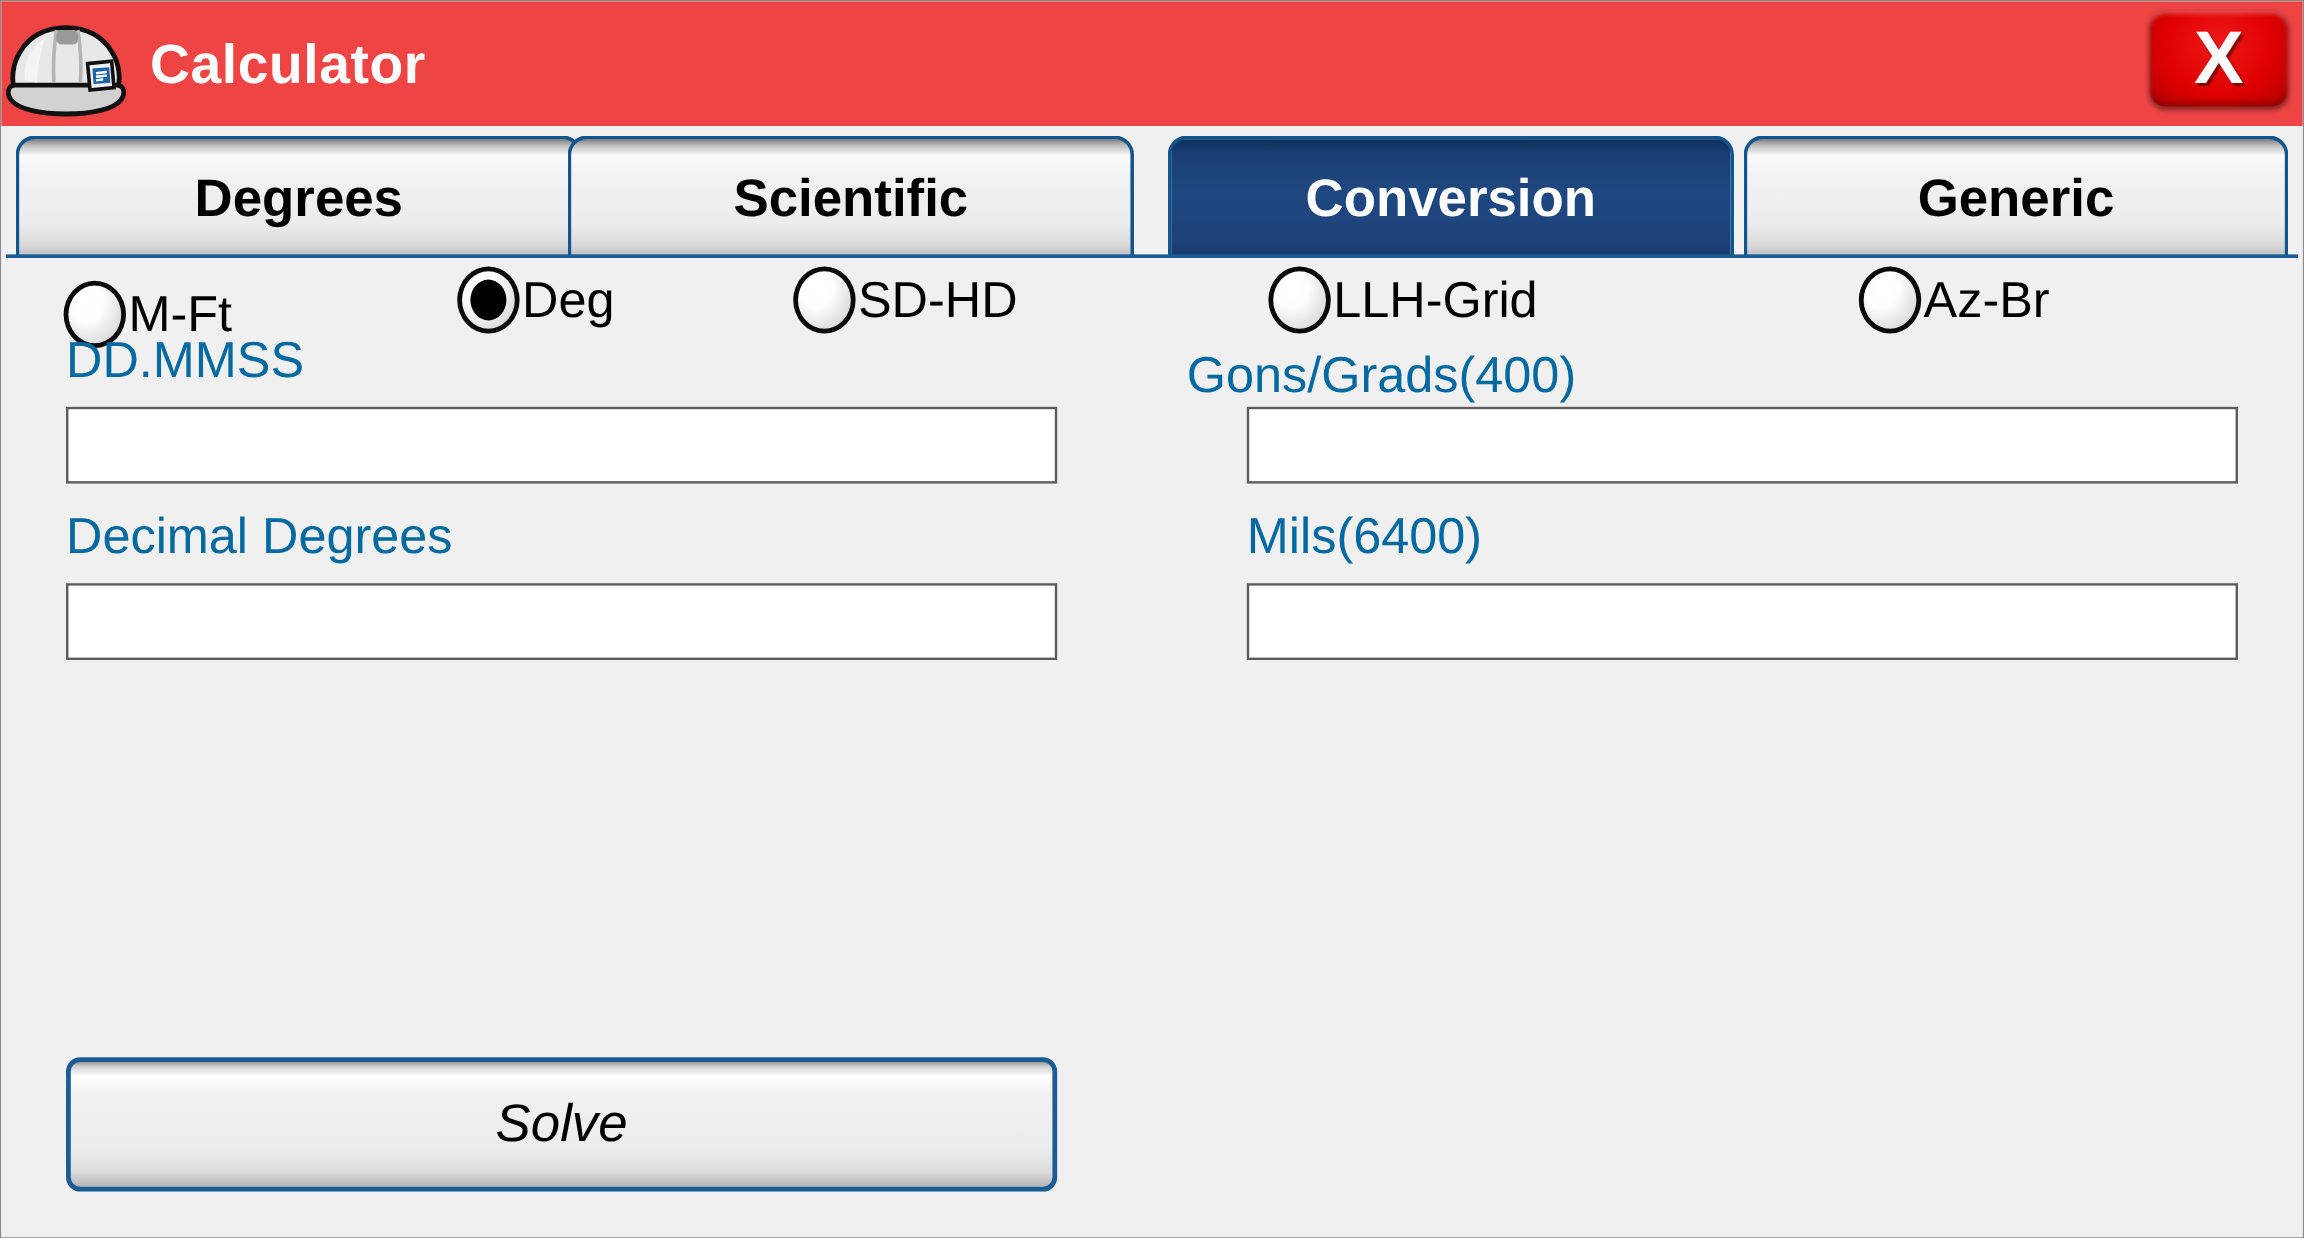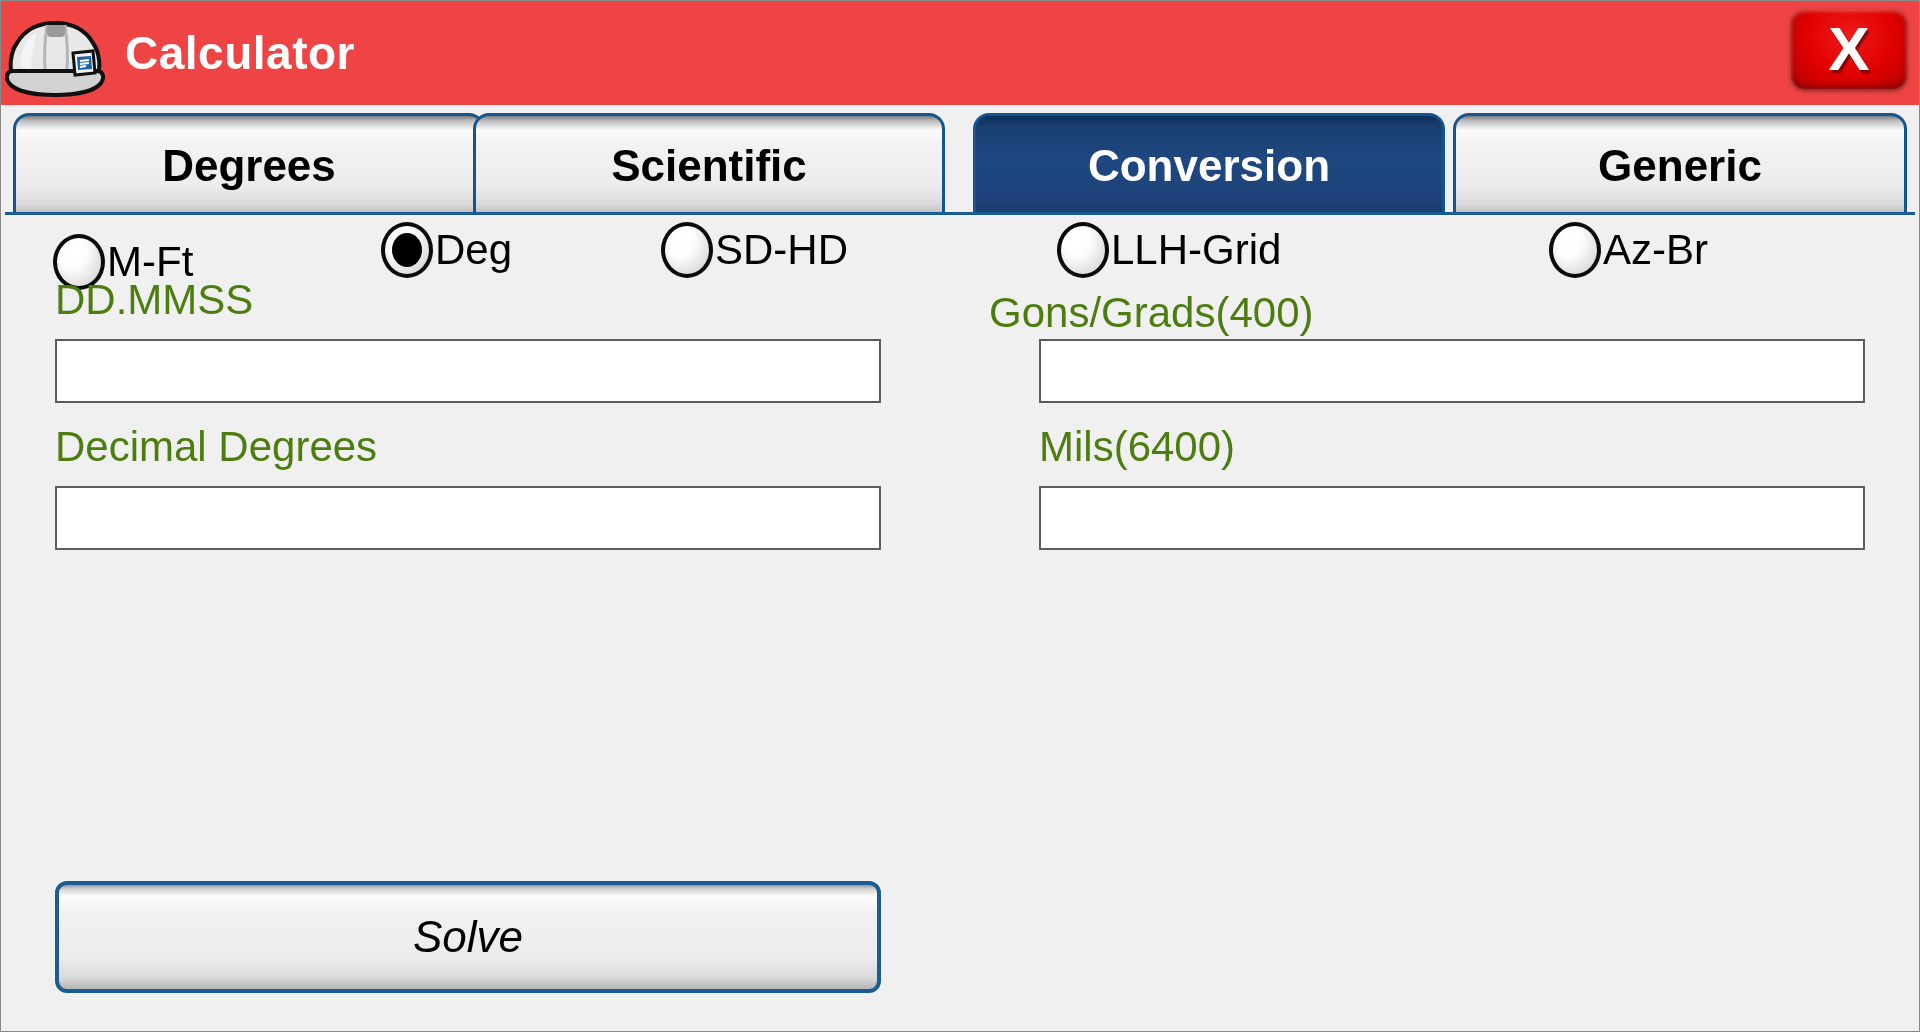--- a/index.html
+++ b/index.html
@@ -187,21 +187,21 @@
   #radio-0 { left: 52px;   top: 16px; }
   #radio-1 { left: 380px;  top: 4px; }
   #radio-2 { left: 660px;  top: 4px; }
   #radio-3 { left: 1056px; top: 4px; }
   #radio-4 { left: 1548px; top: 4px; }
 
   
   .field-label {
     position: absolute;
     font-size: 42px;
-    color: #4d7c0f;
+    color: #0369a1;
     white-space: nowrap;
   }
   .text-input {
     position: absolute;
     height: 64px;
     background: #ffffff;
     border: 2px solid #5c5c5c;
     font-family: "Liberation Sans", sans-serif;
     font-size: 34px;
     color: #000000;

